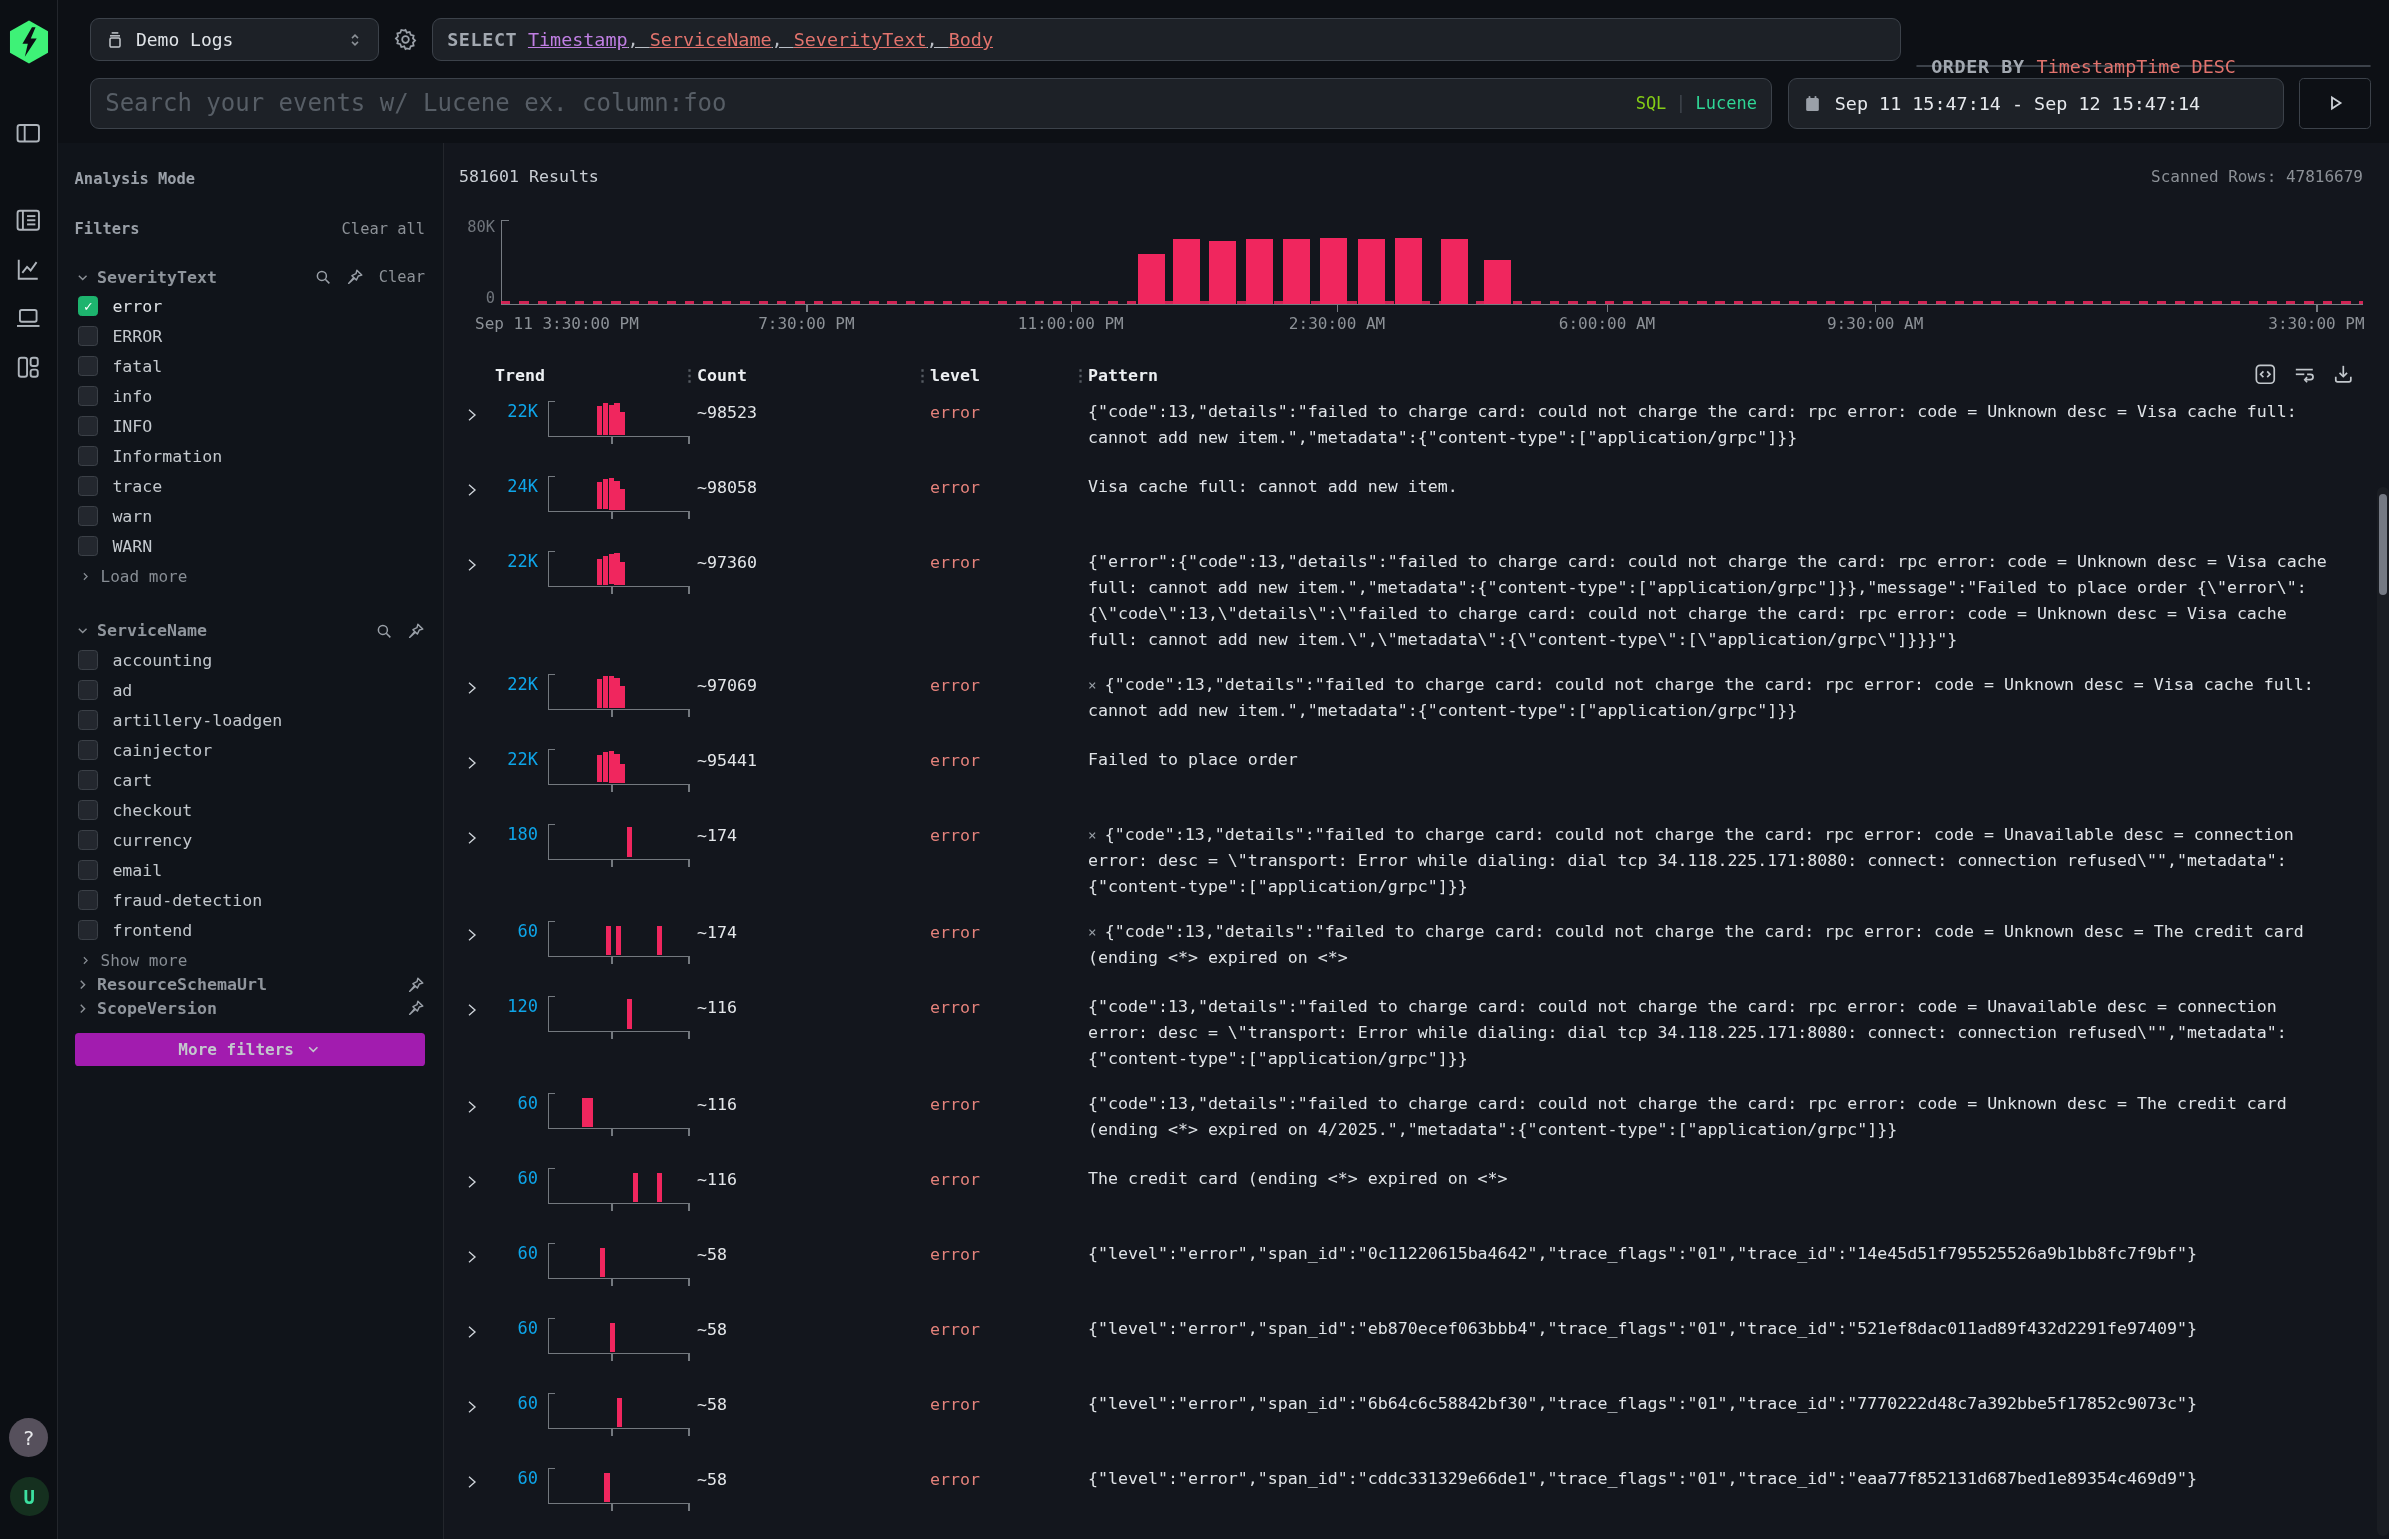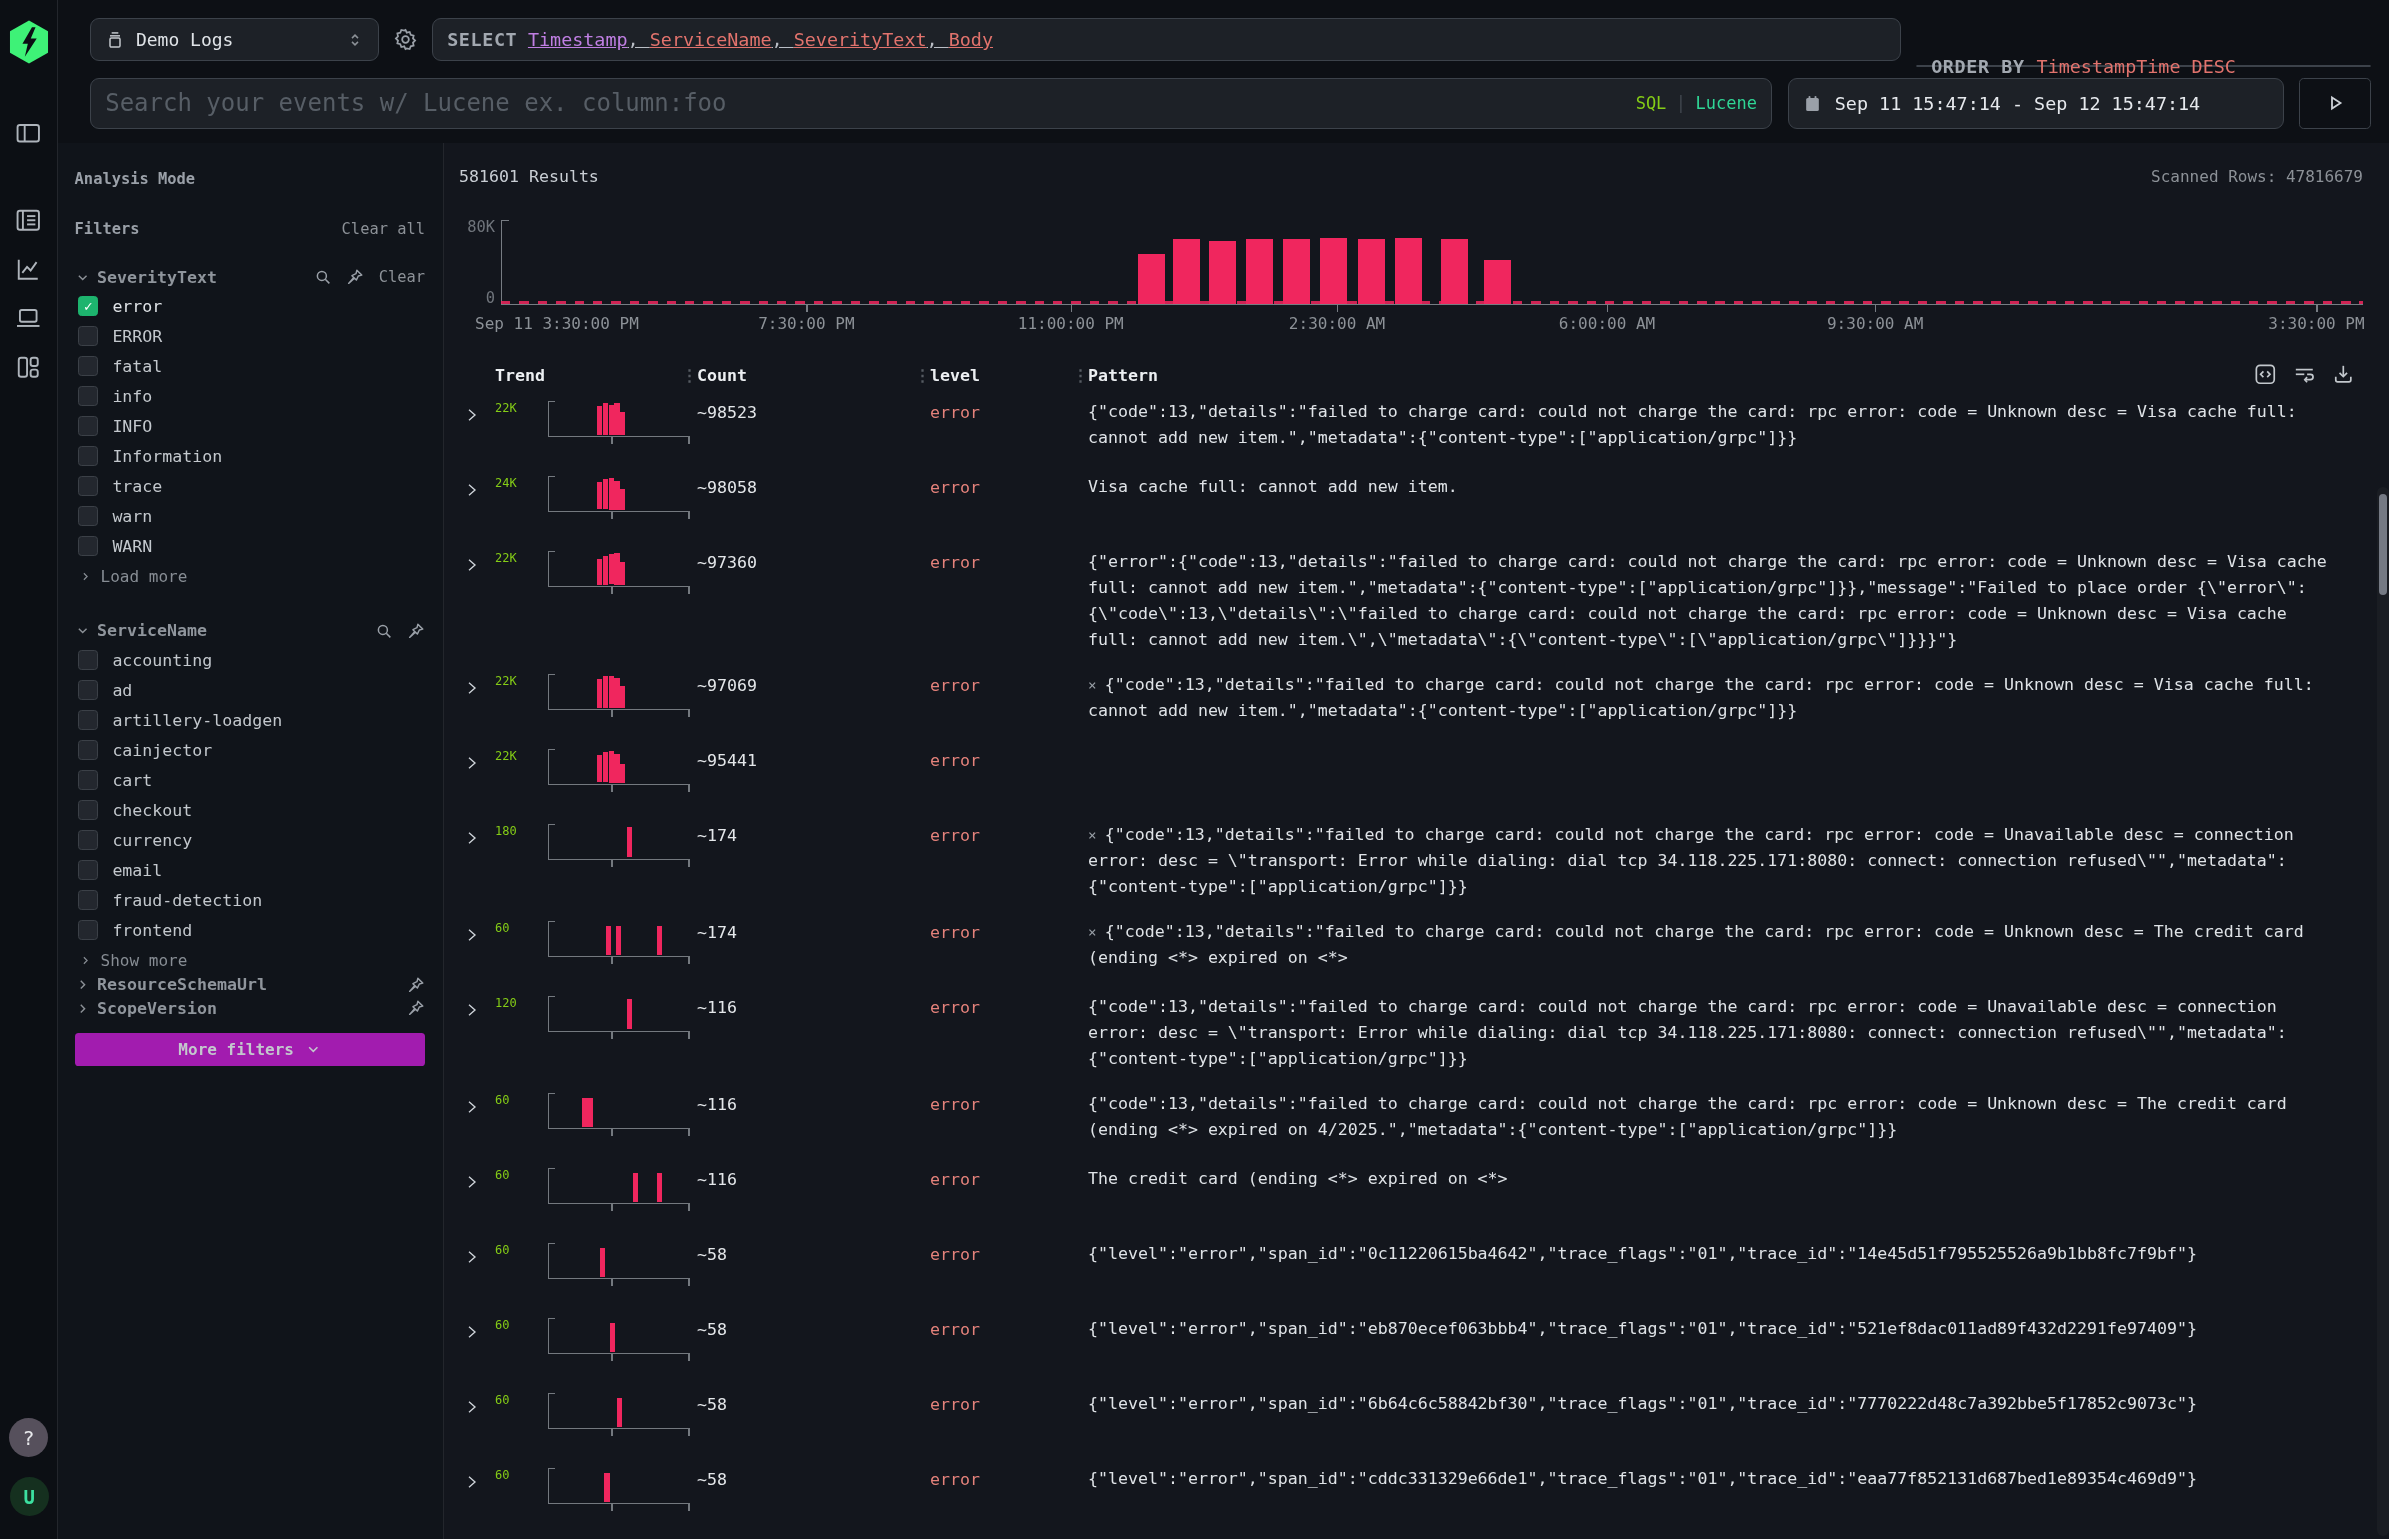--- a/index.html
+++ b/index.html
@@ -132,21 +132,21 @@
   .ptable { margin-top:26px; position:relative; }
   .pt-grid { display:grid; grid-template-columns:36px 202px 233px 158px 1fr; }
   .pt-head { align-items:center; margin-bottom:3.6px; }
   .pt-head .hcell { font-size:16.6px; font-weight:bold; color:#eceff2; position:relative; }
   .drag-dots { color:#565b62; font-size:16px; position:absolute; left:-15.4px; top:0; cursor:grab; }
   .pt-tools { position:absolute; right:8.3px; top:-2.4px; display:flex; gap:16.6px; color:#c3c8cd; }
   .pt-tools .tool { width:22.6px; height:22.6px; cursor:pointer; }
   .prow { padding:8.3px 0; min-height:75px; align-items:start; cursor:pointer; }
   .rchev { color:#cfd4da; width:18px; height:18px; margin-top:9.5px; margin-left:3.6px; }
   .trend-cell { display:flex; align-items:flex-start; }
-  .tmax { width:43px; flex:none; font-size:12px; color:#84cc16; padding-top:4.7px; margin-right:9.5px; }
+  .tmax { width:43px; flex:none; text-align:right; font-size:17px; color:#0ea5e9; padding-top:4.7px; margin-right:9.5px; }
   .spark { position:relative; width:142px; height:52px; flex:none; }
   .spark .sx { position:absolute; left:0; top:39px; width:100%; height:1.2px; background:#74797f; }
   .spark .sy { position:absolute; left:0; top:4.7px; width:1.2px; height:36px; background:#74797f; }
   .spark .scap { position:absolute; left:0; top:4.7px; width:7.1px; height:1.2px; background:#74797f; }
   .spark .smid { position:absolute; left:45%; top:40px; width:1.2px; height:7.7px; background:#74797f; }
   .spark .send { position:absolute; right:0; top:40px; width:1.2px; height:7.7px; background:#74797f; }
   .spark .sbar { position:absolute; width:5.3px; background:#f0265e; }
   .count-cell { font-size:16.6px; color:#e4e7ea; padding-top:6px; }
   .level-cell { font-size:16.6px; color:#e4827b; padding-top:6px; }
   .pattern-cell { font-size:16.6px; color:#dfe3e7; line-height:26px; padding-top:2.4px; padding-right:36px; overflow-wrap:anywhere; }
@@ -640,20 +640,21 @@
                   <div class="send"></div>
                   <div class="sbar" style="left: 35%; top: 10.7px; height: 27px;"></div>
                   <div class="sbar" style="left: 39%; top: 7.7px; height: 30px;"></div>
                   <div class="sbar" style="left: 43%; top: 6px; height: 32px;"></div>
                   <div class="sbar" style="left: 47%; top: 9.5px; height: 28.5px;"></div>
                   <div class="sbar" style="left: 51%; top: 19px; height: 19px;"></div>
                 </div>
               </div>
               <div class="count-cell">~95441</div>
               <div class="level-cell">error</div>
+              <div class="pattern-cell">Failed to place order</div>
             </div>
             <div class="pt-grid prow">
               <div><span class="rchev" style="display: inline-block;"><svg viewBox="0 0 24 24" width="18" height="18" fill="none" stroke="currentColor" stroke-width="1.8">
                     <polyline points="8,5 16,12 8,19"></polyline>
                   </svg></span></div>
               <div class="trend-cell">
                 <span class="tmax">180</span>
                 <div class="spark">
                   <div class="scap"></div>
                   <div class="sy"></div>

